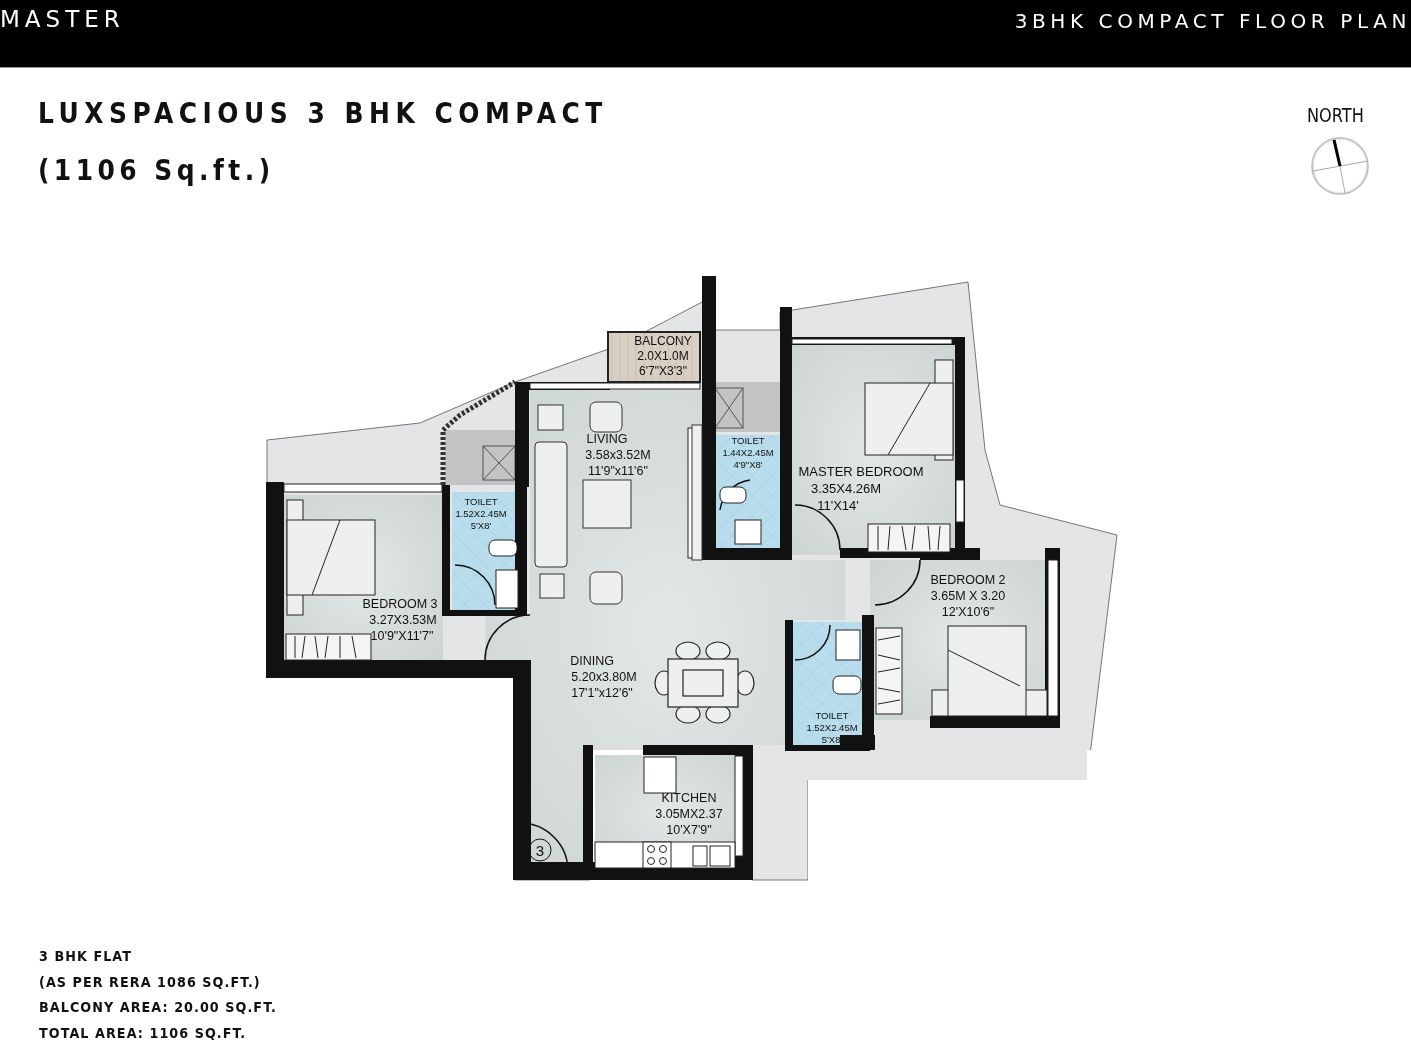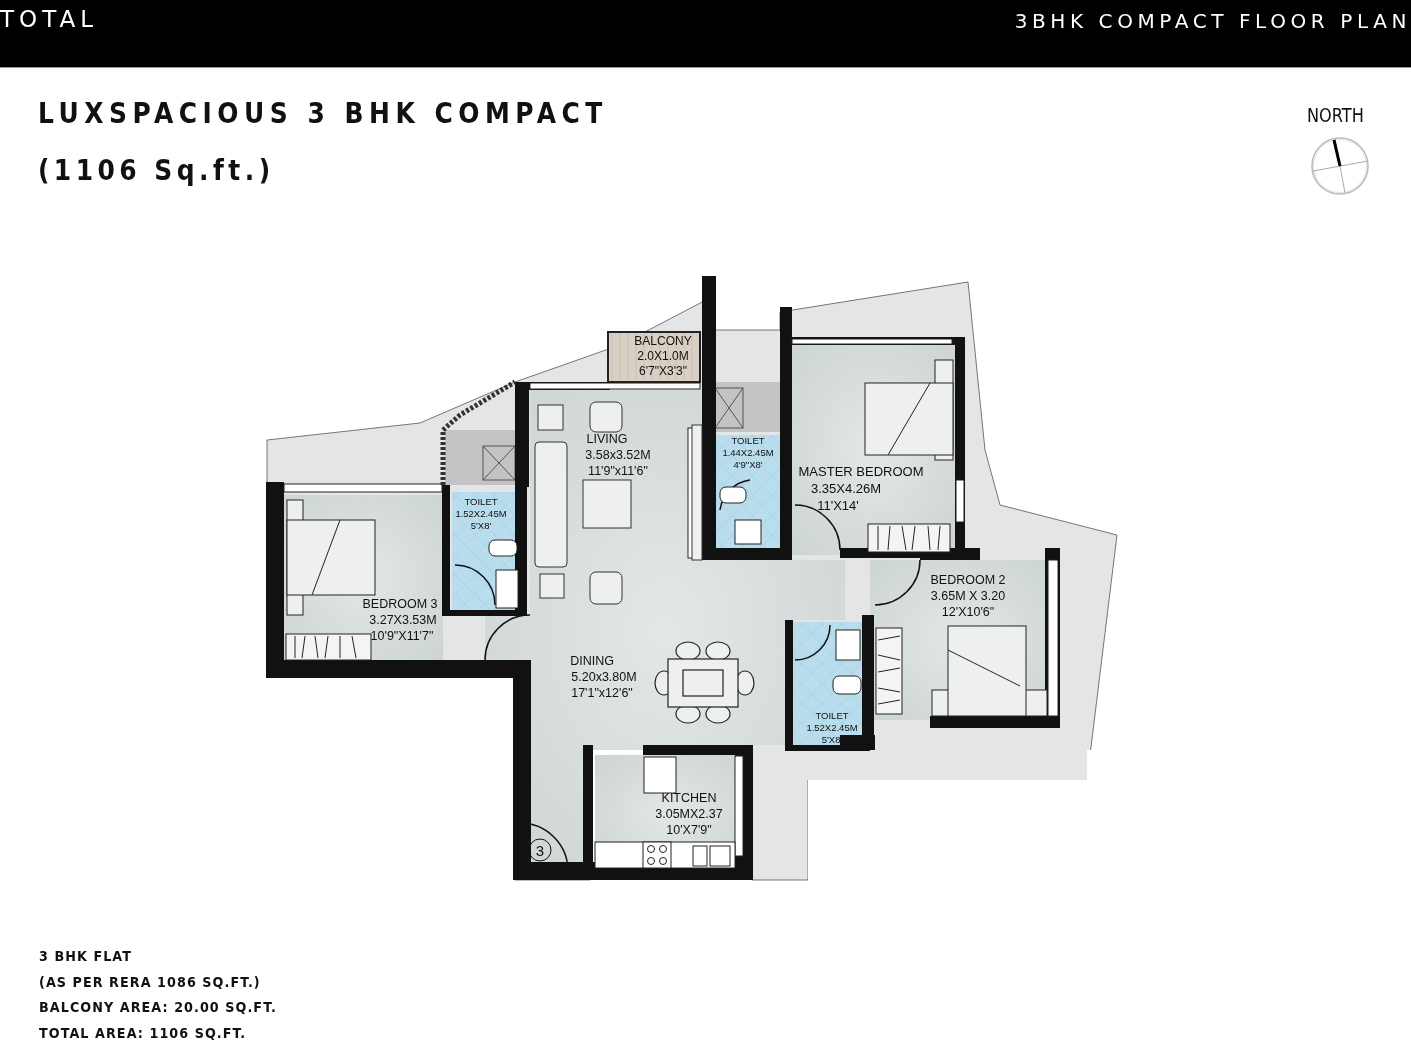--- a/index.html
+++ b/index.html
@@ -22,21 +22,21 @@
   .specs { position:absolute; left:39px; top:944px; font-size:14.5px; font-weight:bold; color:#111;
            font-family:"DejaVu Sans", sans-serif; letter-spacing:1.2px; line-height:25.5px;
            transform:scaleX(0.88); transform-origin:left; }
   .specs div { white-space:nowrap; }
   .lbl { font-family:"Liberation Sans", sans-serif; fill:#111; text-anchor:middle; }
 </style>
 </head>
 <body>
 
 <div class="topbar">
-  <div class="topbar-left">TOTAL</div>
+  <div class="topbar-left">MASTER</div>
   <div class="topbar-right">3BHK COMPACT FLOOR PLAN</div>
 </div>
 <div class="topbar-line"></div>
 
 <div class="title">LUXSPACIOUS 3 BHK COMPACT</div>
 <div class="subtitle">(1106 Sq.ft.)</div>
 
 <div class="north-label">NORTH</div>
 <svg class="compass" viewBox="0 0 62 62">
   <circle cx="30" cy="30" r="28" fill="none" stroke="#bbb" stroke-width="1.6"></circle>

